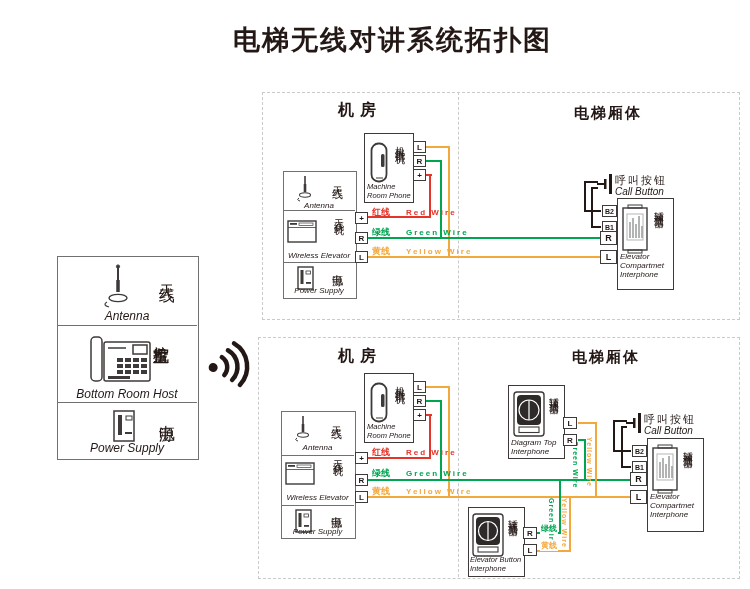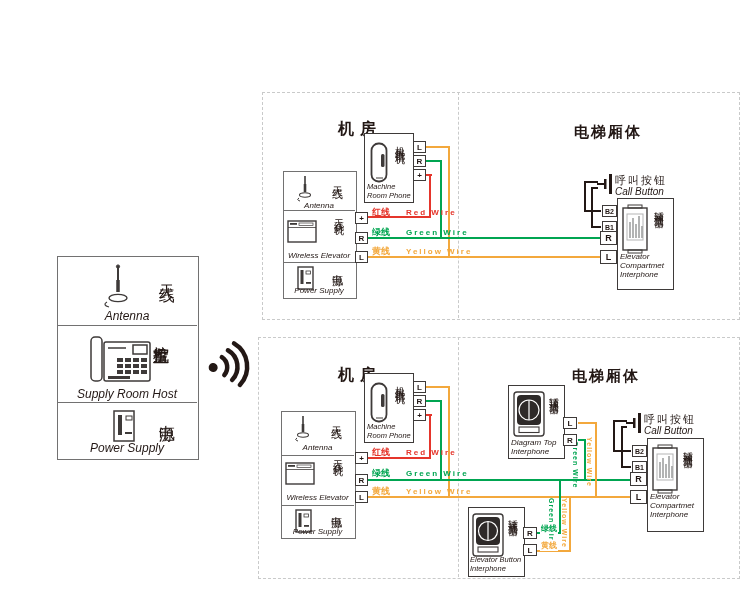--- a/index.html
+++ b/index.html
@@ -15,33 +15,34 @@
         font-size:8px;font-weight:bold;box-sizing:border-box;z-index:5;}
   .term-lg{width:17px;height:14px;font-size:9px;}
   .term-sm{width:15px;height:12px;font-size:7px;}
   .term-md{width:14px;height:12px;}
   .wseg{position:absolute;z-index:2;}
   .lead{position:absolute;background:#231815;z-index:2;}
   .vtext{writing-mode:vertical-rl;text-orientation:upright;letter-spacing:2px;line-height:1.05;}
   .vcols{writing-mode:vertical-rl;text-orientation:upright;}
   .en-lab{position:absolute;font-size:8px;line-height:1.15;color:#231815;font-style:italic;}
   .cn-lab{position:absolute;color:#231815;}
-  .sec-h{position:absolute;font-weight:bold;font-size:16px;color:#231815;margin-top:19px;}
+  .sec-h{position:absolute;font-weight:bold;font-size:16px;color:#231815;}
   .wlabel{position:absolute;font-weight:bold;font-size:9px;white-space:nowrap;z-index:4;}
   .wlabel .en{letter-spacing:2px;font-size:8px;margin-left:16px;}
   .vwire-lab{position:absolute;writing-mode:vertical-rl;font-size:7px;font-weight:bold;
              letter-spacing:1px;white-space:nowrap;z-index:4;}
   .small-wlab{position:absolute;font-size:8px;font-weight:bold;z-index:4;background:#fff;padding:0 1px;}
   .center{text-align:center;}
 </style>
 </head>
 <body>
 
 <div id="canvas">
 
+  <div class="abs" style="left:233px;top:22px;font-size:27px;font-weight:bold;letter-spacing:2px;">电梯无线对讲系统拓扑图</div>
 
 
   <div class="box" style="left:57px;top:256px;width:140px;height:202px;"></div>
   <div class="hline" style="left:57px;top:325px;width:140px;"></div>
   <div class="hline" style="left:57px;top:402px;width:140px;"></div>
 
   <div class="abs" style="left:98px;top:264px;">
     <svg width="36" height="46" viewBox="0 0 36 46">
       <g fill="none" stroke="#3e3a39">
         <line x1="20" y1="2" x2="20" y2="28" stroke-width="2"></line>
@@ -74,21 +75,21 @@
           <rect x="53" y="31" width="6" height="4"></rect>
         <rect x="29" y="37" width="6" height="4"></rect>
           <rect x="37" y="37" width="6" height="4"></rect>
           <rect x="45" y="37" width="6" height="4"></rect>
           <rect x="53" y="37" width="6" height="4"></rect>
         <rect x="20" y="43" width="22" height="3"></rect>
       </g>
     </svg>
   </div>
   <div class="cn-lab vcols" style="left:152px;top:334px;height:54px;font-size:16px;line-height:18px;">监控室主机</div>
-  <div class="en-lab center" style="left:57px;top:388px;width:140px;font-size:12px;">Supply Room Host</div>
+  <div class="en-lab center" style="left:57px;top:388px;width:140px;font-size:12px;">Bottom Room Host</div>
 
   <div class="abs" style="left:110px;top:410px;">
     <svg width="28" height="32" viewBox="0 0 28 32">
       <rect x="4" y="1" width="20" height="30" fill="none" stroke="#3e3a39" stroke-width="1.5"></rect>
       <rect x="8" y="5" width="4" height="20" fill="#3e3a39"></rect>
       <rect x="16" y="6" width="6" height="4" fill="none" stroke="#3e3a39" stroke-width="1"></rect>
       <rect x="15" y="22" width="7" height="2" fill="#3e3a39"></rect>
     </svg>
   </div>
   <div class="cn-lab vtext" style="left:158px;top:412px;font-size:16px;">电源</div>

